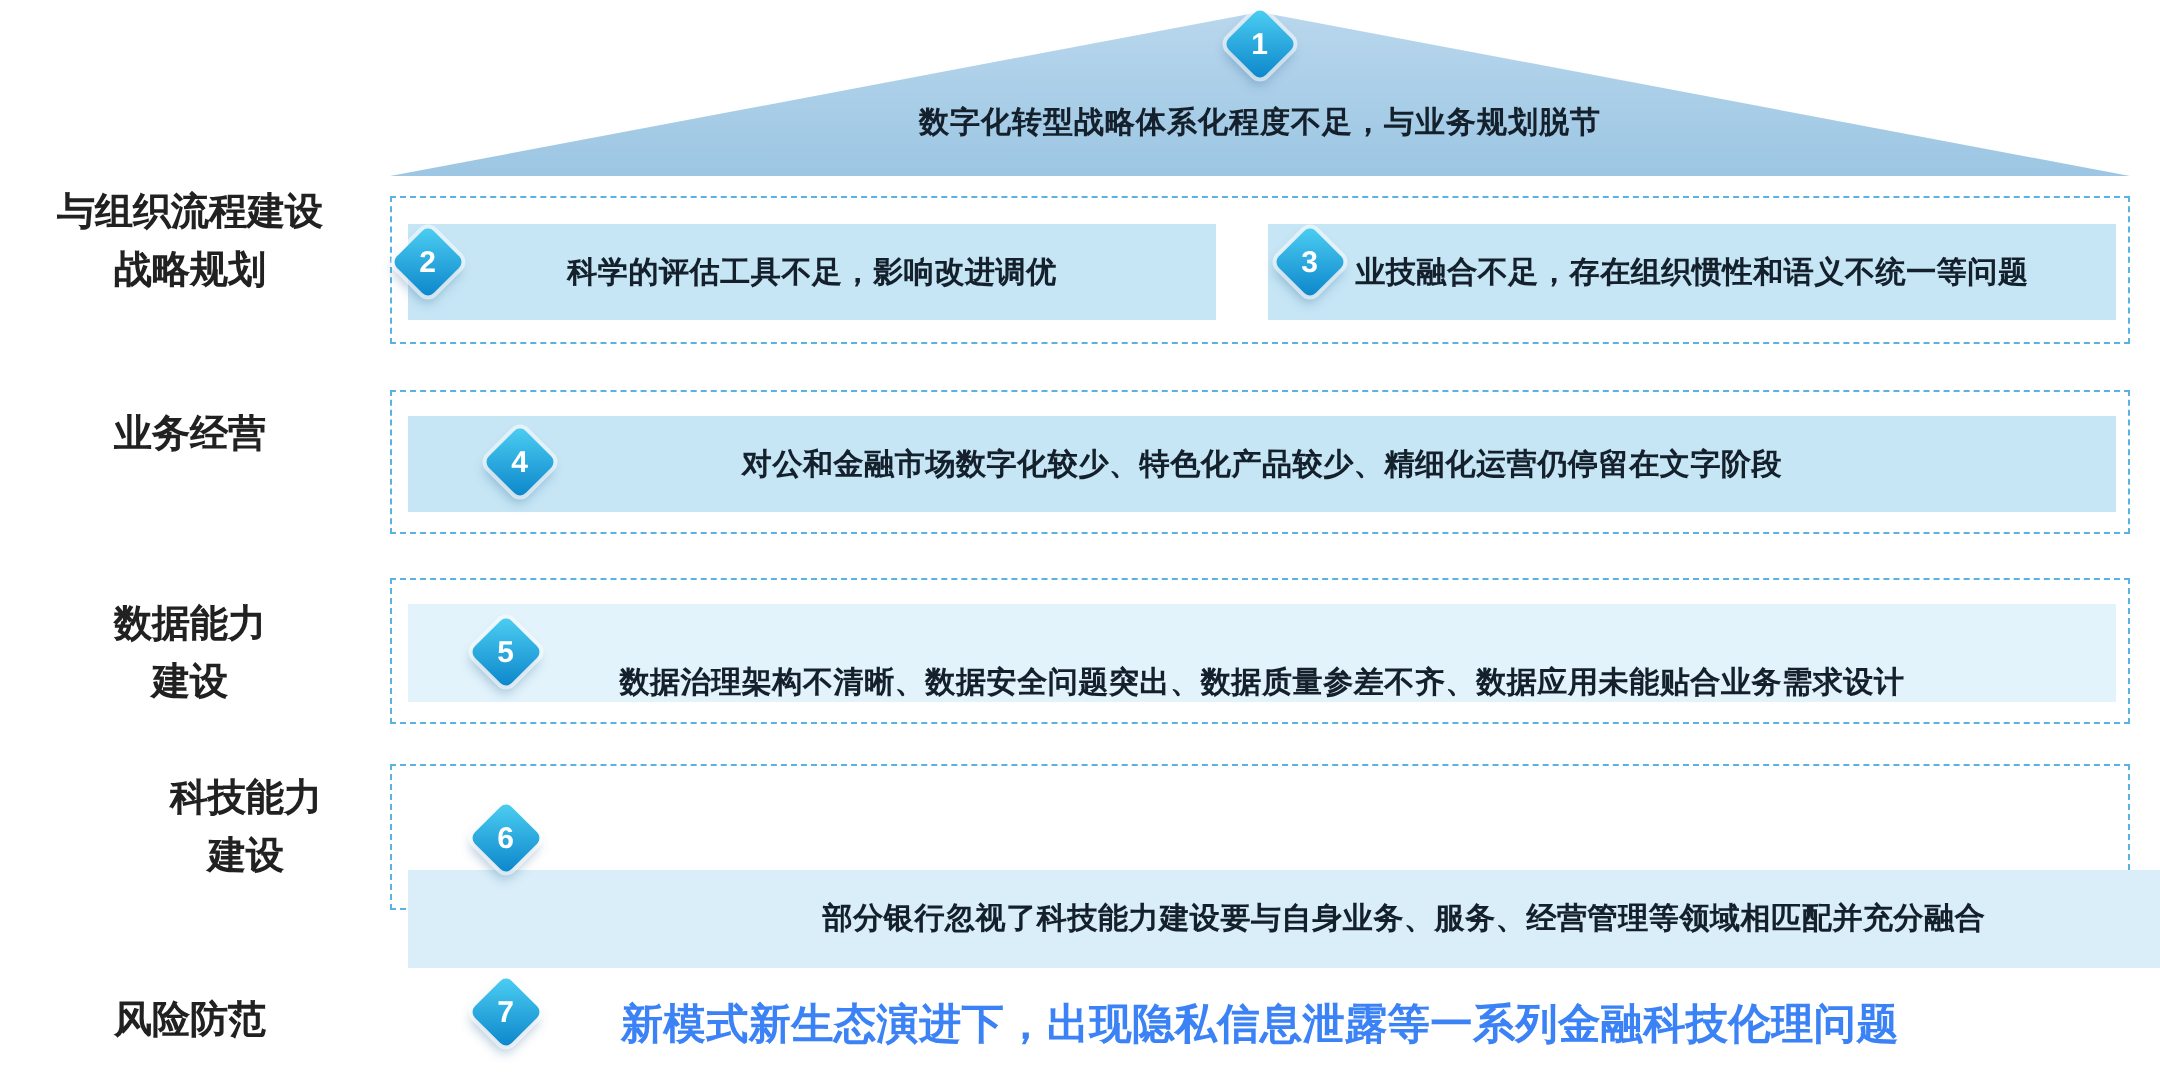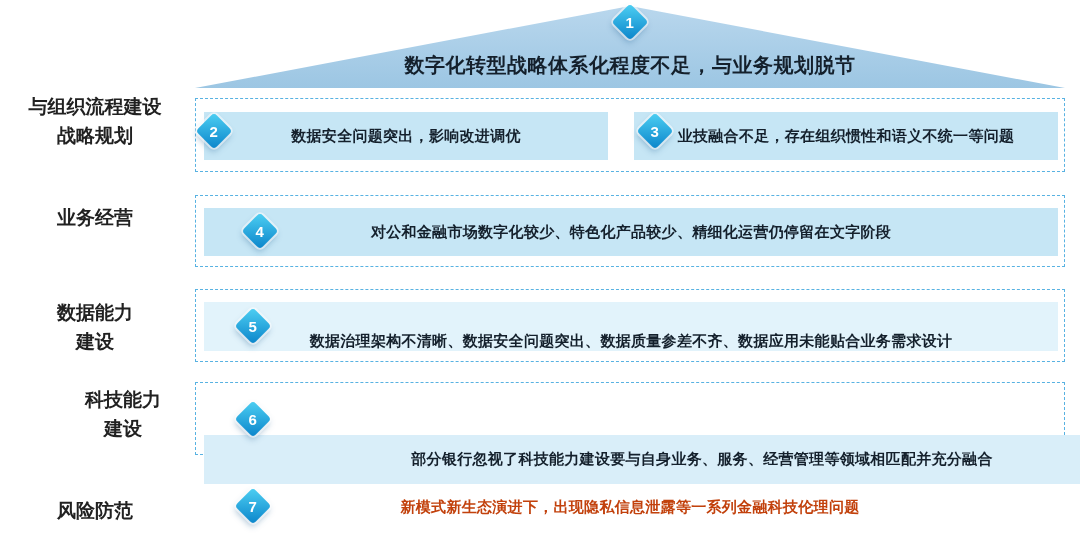--- a/index.html
+++ b/index.html
@@ -8,21 +8,21 @@
     font-family:"Liberation Sans","DejaVu Sans",sans-serif; overflow:hidden;
   }
   
   .roof {
     position:absolute; left:195px; top:6px; width:870px; height:82px;
     background:linear-gradient(180deg,#b9d7ed 0%, #9cc6e3 100%);
     clip-path:polygon(50% 0, 100% 100%, 0 100%);
   }
   .roof-text {
     position:absolute; left:195px; top:52px; width:870px; text-align:center;
-    font-weight:bold; font-size:20px; color:#14202c; letter-spacing:.5px;
+    font-weight:bold; font-size:15px; color:#14202c; letter-spacing:.5px;
   }
   
   .badge {
     position:absolute; width:26px; height:26px; border-radius:4px;
     background:linear-gradient(135deg,#4ed0f3 0%, #0a84ca 100%);
     transform:rotate(45deg);
     box-shadow:0 0 0 2px rgba(255,255,255,.55), 2px 3px 6px rgba(25,90,140,.35);
     display:flex; align-items:center; justify-content:center; z-index:5;
   }
   .badge span { transform:rotate(-45deg); color:#fff; font-weight:bold; font-size:15px; }
@@ -40,21 +40,21 @@
   .fill {
     position:absolute; display:flex; align-items:center; justify-content:center;
     font-weight:bold; font-size:15px; color:#14202c; letter-spacing:.3px;
     box-sizing:border-box; text-align:center;
   }
   .fill-dark  { background:#c6e6f5; }
   .fill-mid   { background:#d9eef9; }
   .fill-light { background:#e2f3fb;align-items:flex-end; }
   .free-text {
     position:absolute; left:195px; width:870px; text-align:center;
-    font-weight:bold; font-size:15px; color:#c2410c; letter-spacing:.3px;
+    font-weight:bold; font-size:21px; color:#3b82f6; letter-spacing:.3px;
   }
 </style>
 </head>
 <body>
 
 <div class="canvas">
 
   <div class="roof"></div>
   <div class="roof-text">数字化转型战略体系化程度不足，与业务规划脱节</div>
   <div class="badge" style="left:617px; top:9px;">
@@ -75,21 +75,21 @@
   <div class="side-label" style="top:385px;padding-left:28px;">
     <div>科技能力</div>
     <div>建设</div>
   </div>
   <div class="side-label" style="top:496px;">
     <div>风险防范</div>
   </div>
 
   <div class="dash" style="top:98px; height:74px;">
     <div class="fill fill-dark" style="left:8px; top:13px; width:404px; height:48px;">
-      <span>数据安全问题突出，影响改进调优</span>
+      <span>科学的评估工具不足，影响改进调优</span>
     </div>
     <div class="fill fill-dark" style="left:438px; top:13px; width:424px; height:48px;">
       <span>业技融合不足，存在组织惯性和语义不统一等问题</span>
     </div>
   </div>
   <div class="badge" style="left:201px; top:118px;">
     <span>2</span>
   </div>
   <div class="badge" style="left:642px; top:118px;">
     <span>3</span>

